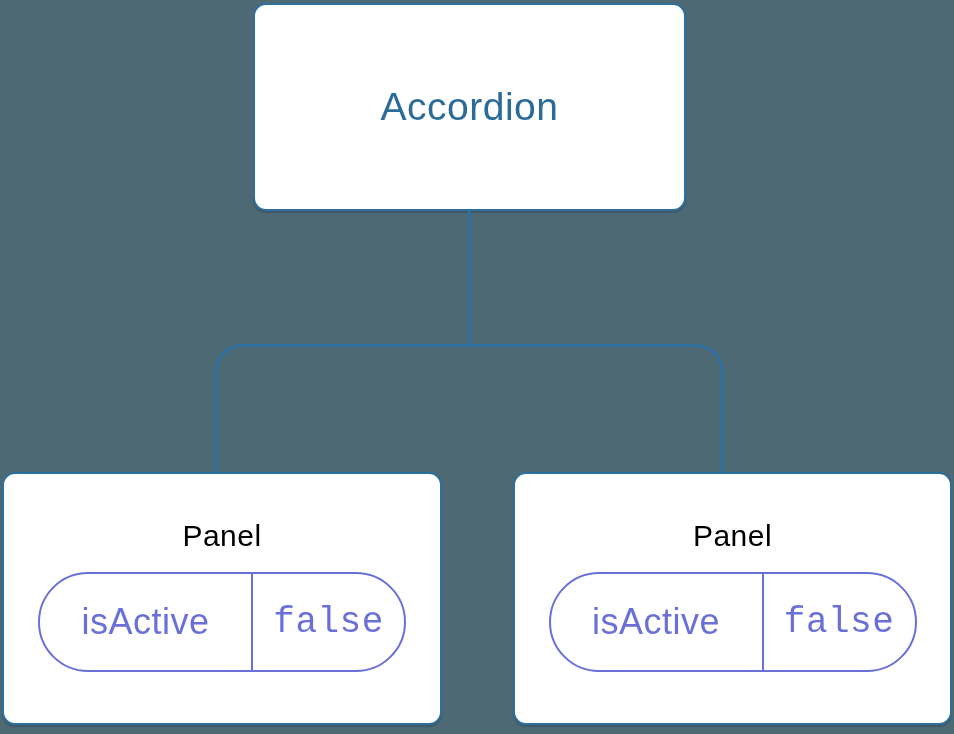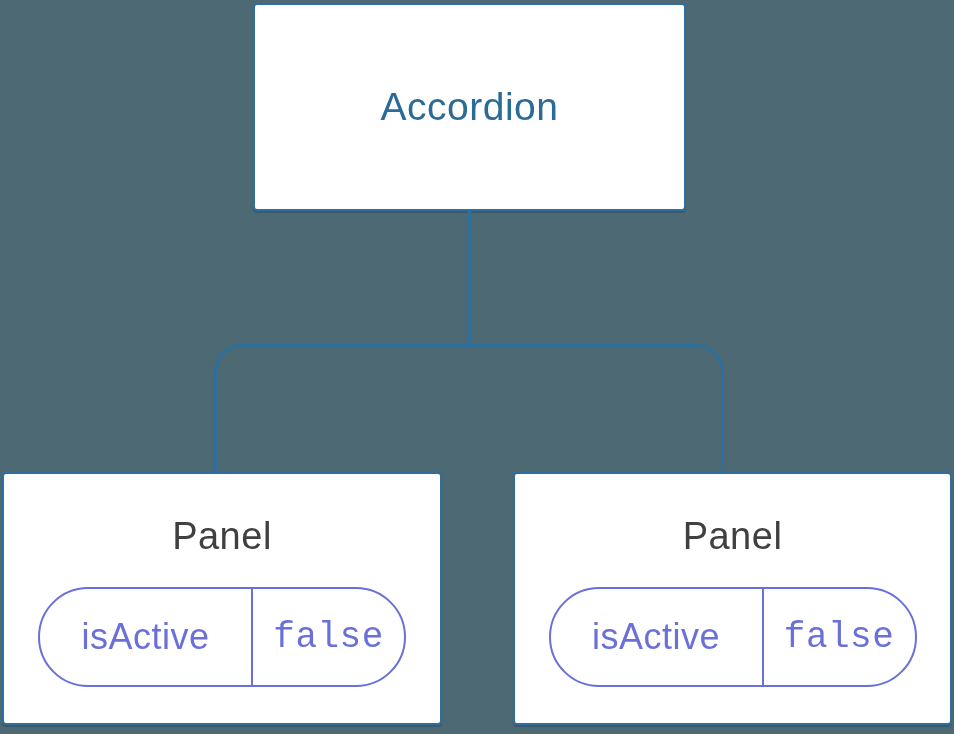--- a/index.html
+++ b/index.html
@@ -14,21 +14,21 @@
   .canvas {
     position: relative;
     width: 954px;
     height: 734px;
     background: #4d6974;
   }
   .node {
     position: absolute;
     background: #ffffff;
     border: 2.5px solid #2e6f9e;
-    border-radius: 4px;
+    border-radius: 13px;
     box-shadow: 0 2px 1px rgba(15, 45, 70, 0.25);
     box-sizing: border-box;
   }
   .node-root {
     left: 253px;
     top: 3px;
     width: 433px;
     height: 208px;
     display: flex;
     align-items: center;
@@ -65,27 +65,27 @@
     width: 440px;
     height: 253px;
     display: flex;
     flex-direction: column;
     align-items: center;
     padding-top: 40px;
   }
   .panel-left { left: 2px; }
   .panel-right { left: 513px; width: 439px; }
   .panel-title {
-    color: #404040;
-    font-size: 38px;
+    color: #000000;
+    font-size: 30px;
     line-height: 44px;
     letter-spacing: 0.5px;
   }
   .state-pill {
-    margin-top: 29px;
+    margin-top: 14px;
     width: 368px;
     height: 100px;
     border: 2.5px solid #6a70d8;
     border-radius: 52px;
     box-sizing: border-box;
     display: flex;
     align-items: stretch;
     overflow: hidden;
   }
   .pill-cell {

